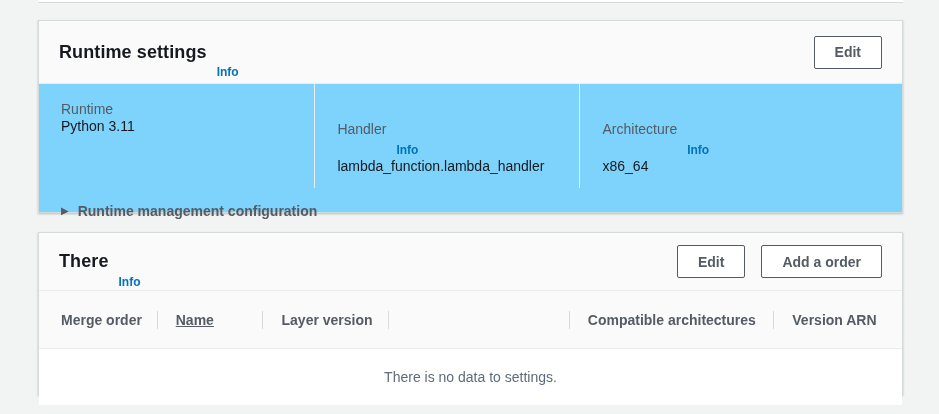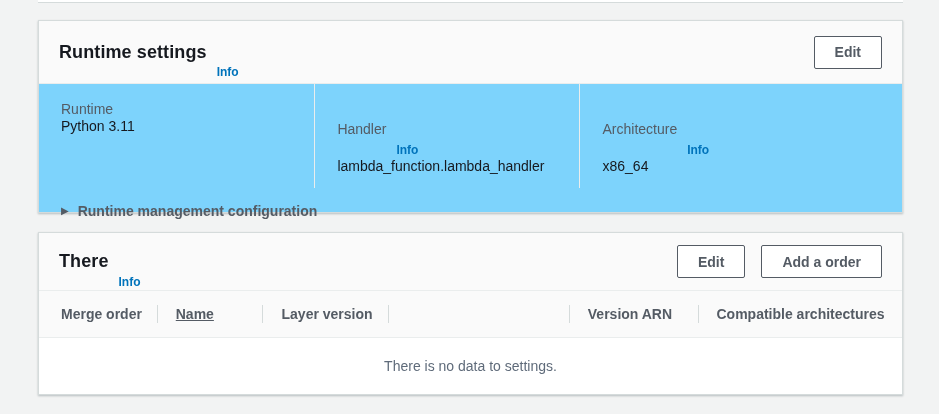--- a/index.html
+++ b/index.html
@@ -85,21 +85,21 @@
     font-size: 10px; color: #545b64;
     margin-right: 9px;
     line-height: 1;
   }
   .expander-label {
     font-size: 14px; font-weight: bold; color: #545b64;
   }
 
   .table-header-row {
     display: flex; align-items: center;
-    height: 48px;
+    height: 59px;
     background: #fafafa;
     border-top: 1px solid #eaeded;
     border-bottom: 1px solid #eaeded;
   }
   .th {
     position: relative;
     display: flex; align-items: center;
     height: 100%;
     font-size: 14px; font-weight: bold; color: #545b64;
     white-space: nowrap;
@@ -185,26 +185,26 @@
       <span class="col-divider"></span>
       <span>Name</span>
     </div>
     <div class="th c3">
       <span class="col-divider"></span>
       <span>Layer version</span>
     </div>
     <div class="th c4">
       <span class="col-divider"></span>
     </div>
+    <div class="th c5">
+      <span class="col-divider"></span>
+      <span>Compatible architectures</span>
+    </div>
     <div class="th c6">
       <span class="col-divider"></span>
       <span>Version ARN</span>
-    </div>
-    <div class="th c5">
-      <span class="col-divider"></span>
-      <span>Compatible architectures</span>
     </div>
   </div>
 
   <div class="empty-row">
     <span class="empty-text">There is no data to settings.</span>
   </div>
 </div>
 
 </body></html>

